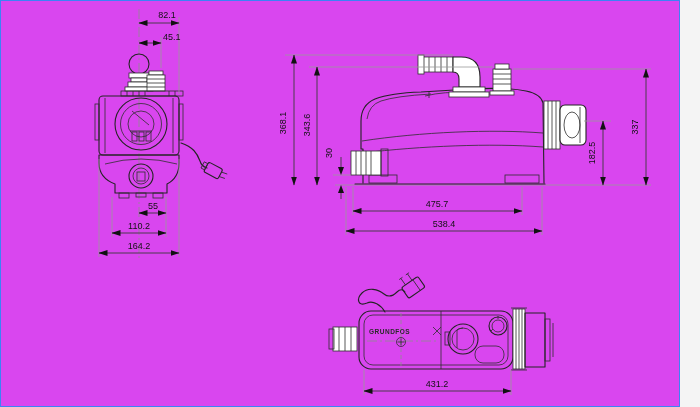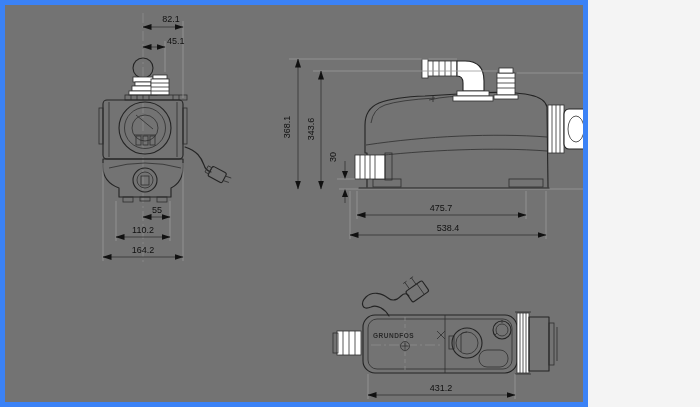--- a/index.html
+++ b/index.html
@@ -1,18 +1,18 @@
 <!DOCTYPE html>
 <html><head>
 <meta charset="utf-8">
 <style>
   html,body{margin:0;padding:0;background:#f4f4f4;}
   .canvas{
-    position:relative;width:588px;height:407px;background:#737373;
-    border:5px solid #3b82f6;box-sizing:border-box;overflow:hidden;
+    position:relative;width:680px;height:407px;background:#d946ef;
+    border:1px solid #3b82f6;box-sizing:border-box;overflow:hidden;
     font-family:"Liberation Sans", sans-serif;
   }
   svg{display:block;}
   .ln{stroke:#242424;stroke-width:1.1;fill:none;stroke-linejoin:round;stroke-linecap:round;}
   .ln-thin{stroke:#2e2e2e;stroke-width:0.8;fill:none;}
   .white{fill:#ffffff;}
   .ext{stroke:#9a9a9a;stroke-width:0.8;fill:none;}
   .dimln{stroke:#3a3a3a;stroke-width:0.9;fill:none;}
   .cl{stroke:#8d8d8d;stroke-width:0.8;fill:none;stroke-dasharray:10 3 2 3;}
   .dash{stroke:#8d8d8d;stroke-width:0.8;fill:none;stroke-dasharray:4 3;}

